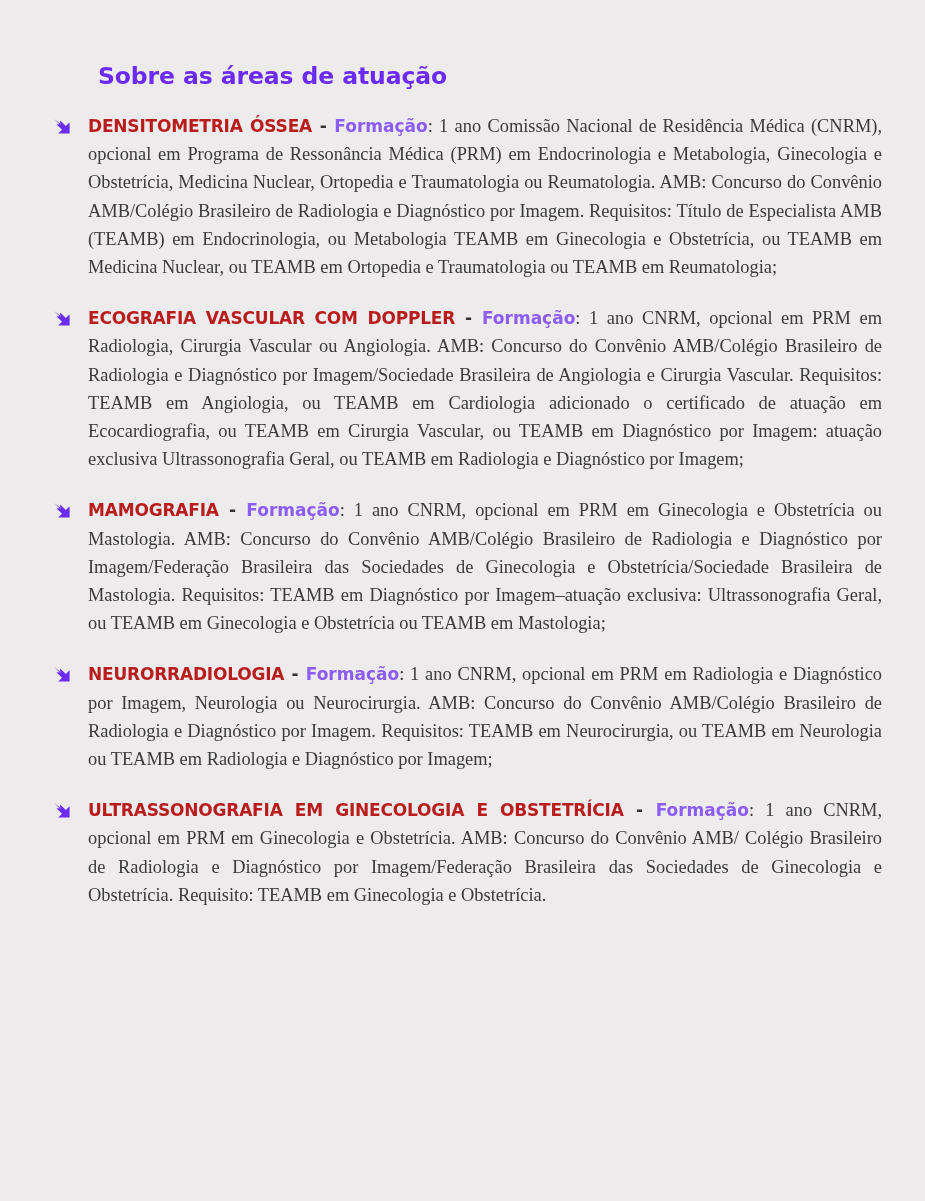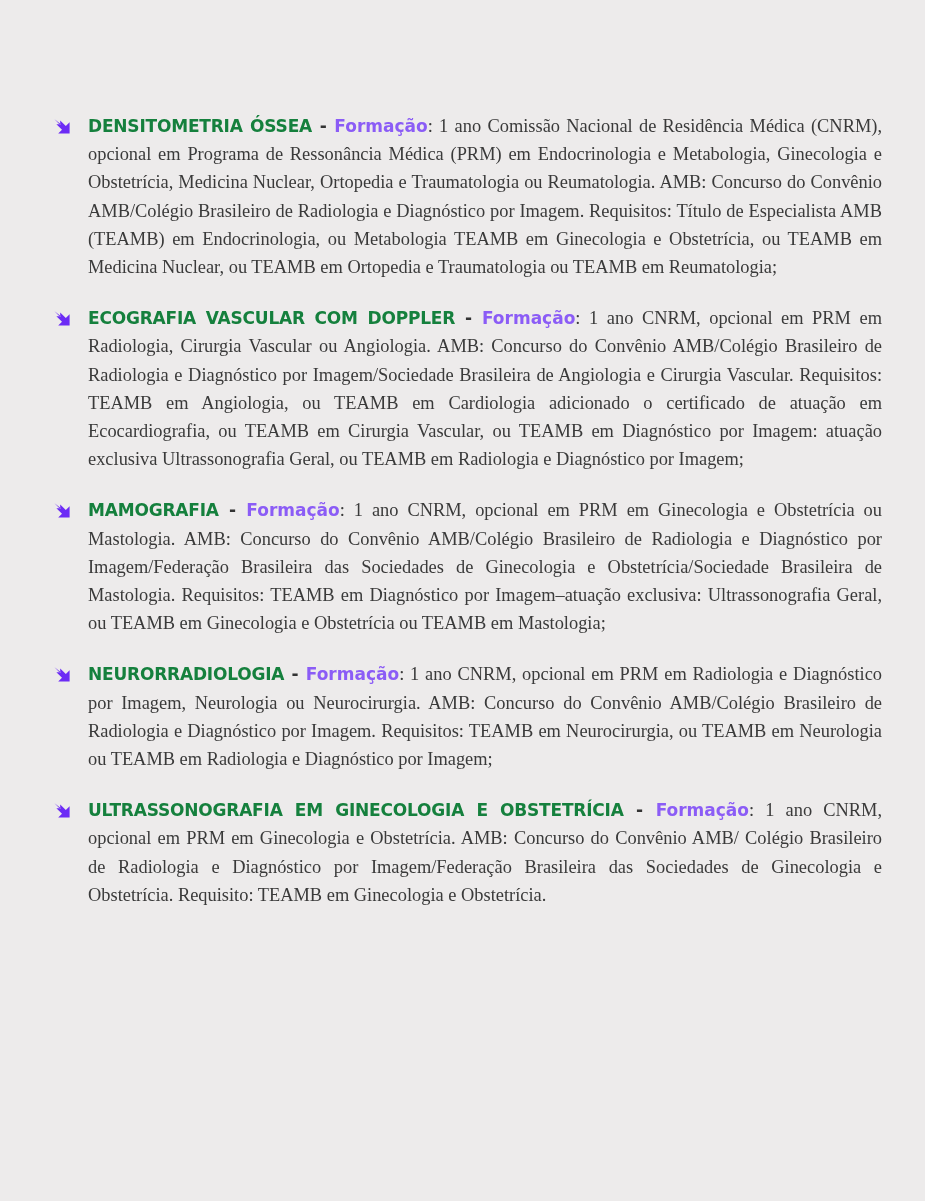--- a/index.html
+++ b/index.html
@@ -67,40 +67,41 @@
     line-height: 28.2px;
     text-align: justify;
     text-justify: inter-word;
     hyphens: manual;
   }
   .para .label {
     font-family: "DejaVu Sans", sans-serif;
     font-weight: bold;
     font-size: 17px;
     letter-spacing: -0.2px;
-    color: #15803d;
+    color: #b91c1c;
   }
   .para .sublabel {
     font-family: "DejaVu Sans", sans-serif;
     font-weight: bold;
     font-size: 17px;
     color: #8b5cf6;
   }
   .para .sep {
     font-family: "DejaVu Sans", sans-serif;
     font-weight: bold;
     font-size: 17px;
     color: #333333;
   }
 </style>
 </head>
 <body>
 
 <div class="page">
 
+  <h2 class="section-title">Sobre as áreas de atuação</h2>
 
   <ul class="list">
 
     <li class="item">
       <span class="bullet">
         <svg width="22" height="22" viewBox="0 0 22 22" aria-hidden="true">
           <path d="M2.5 3.2 L8.2 8.9 L8.2 4.4 L13.8 10.0 L17.6 6.2 L17.6 17.6 L6.2 17.6 L10.0 13.8 L4.4 8.2 L8.9 8.2 Z" fill="#6c2bf5"></path>
         </svg>
       </span>
       <p class="para"><span class="label">DENSITOMETRIA ÓSSEA</span><span class="sep"> - </span><span class="sublabel">Formação</span><span class="body">: 1 ano Comissão Nacional de Residência Médica (CNRM), opcional em Programa de Ressonância Médica (PRM) em Endocrinologia e Metabologia, Ginecologia e Obstetrícia, Medicina Nuclear, Ortopedia e Traumatologia ou Reumatologia. AMB: Concurso do Convênio AMB/Colégio Brasileiro de Radiologia e Diagnóstico por Imagem. Requisitos: Título de Especialista AMB (TEAMB) em Endocrinologia, ou Metabologia TEAMB em Ginecologia e Obstetrícia, ou TEAMB em Medicina Nuclear, ou TEAMB em Ortopedia e Traumatologia ou TEAMB em Reumatologia;</span></p>

